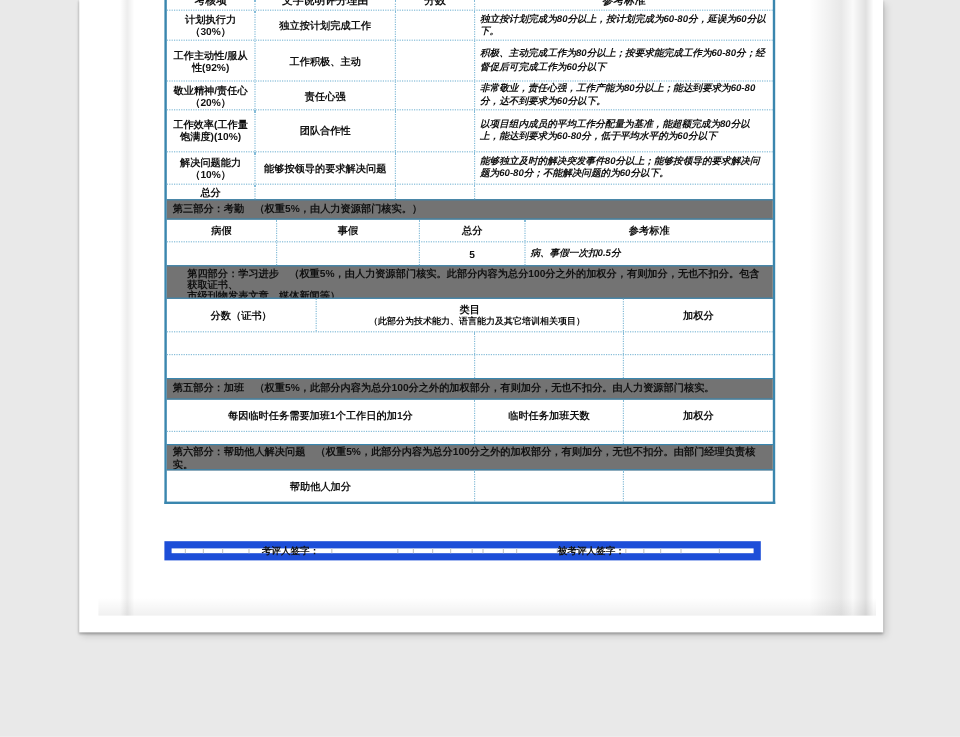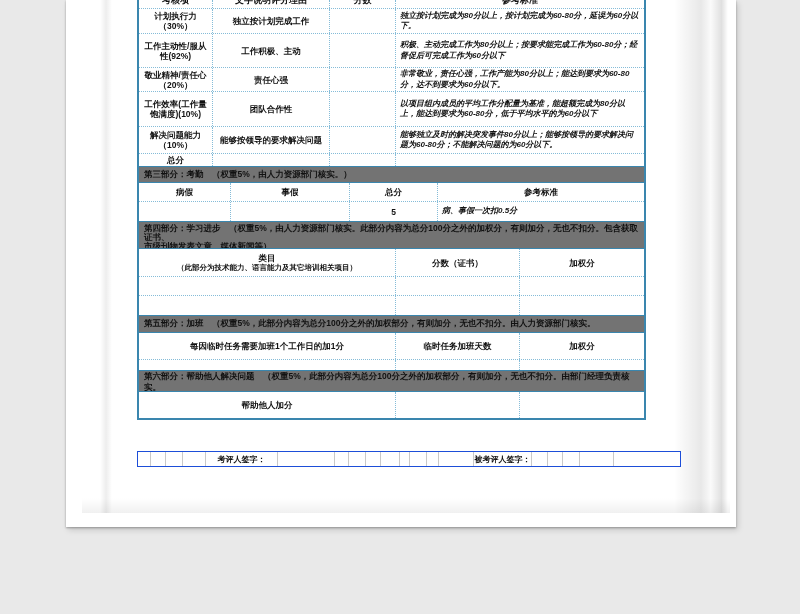--- a/index.html
+++ b/index.html
@@ -68,28 +68,28 @@
     border-top: 1px solid #3a86ae;
     border-bottom: 1px solid #3a86ae;
     font-size: 8.5px; line-height: 11px;
     padding: 2px 5px 0 5px;
     overflow: hidden;
   }
   .cut { height: 8px; overflow: hidden; align-items: flex-start; }
   .cut .cell { height: 14px; align-items: flex-start; }
   .cut .cell span { display:block; margin-top: -6px; font-size: 9px; line-height: 13px; white-space: nowrap; }
 
-  .sub { font-size: 7.5px; line-height: 9px; display:block; }
+  .sub { font-size: 7.5px; line-height: 9px; display:block;margin-left:12px; }
   .twolines { flex-direction: column; justify-content: center; }
 
   
   .sigrow {
-    position: absolute; left: 71px; top: 451px; width: 544px; height: 16px;
+    position: absolute; left: 71px; top: 451px; width: 497px; height: 16px;
     display: flex;
-    border: 1px solid #1d4ed8;
+    border: 6px solid #1d4ed8;
     background: #fff;
   }
   .sigcell {
     height: 100%;
     border-right: 1px solid #c9c9c9;
     display: flex; align-items: center; justify-content: center;
     font-size: 8px; font-weight: bold; white-space: nowrap; overflow: visible;
   }
   .sigcell:last-child { border-right: none; }
 </style>
@@ -168,25 +168,25 @@
       <div class="cell c3b"></div>
       <div class="cell c3c">5</div>
       <div class="cell c3d std">病、事假一次扣0.5分</div>
     </div>
 
     <div class="band" style="height:28px">
       <span class="sub" style="font-size:8.5px">第四部分：学习进步　（权重5%，由人力资源部门核实。此部分内容为总分100分之外的加权分，有则加分，无也不扣分。包含获取证书、</span>
       <span class="sub" style="font-size:8.5px">市级刊物发表文章、媒体新闻等）</span>
     </div>
     <div class="trow nt" style="height:27px">
+      <div class="cell c4b">分数（证书）</div>
       <div class="cell c4a twolines">
         <span>类目</span>
         <span class="sub">（此部分为技术能力、语言能力及其它培训相关项目）</span>
       </div>
-      <div class="cell c4b">分数（证书）</div>
       <div class="cell c4c">加权分</div>
     </div>
     <div class="trow" style="height:19px">
       <div class="cell c4a"></div>
       <div class="cell c4b"></div>
       <div class="cell c4c"></div>
     </div>
     <div class="trow" style="height:20px">
       <div class="cell c4a"></div>
       <div class="cell c4b"></div>

